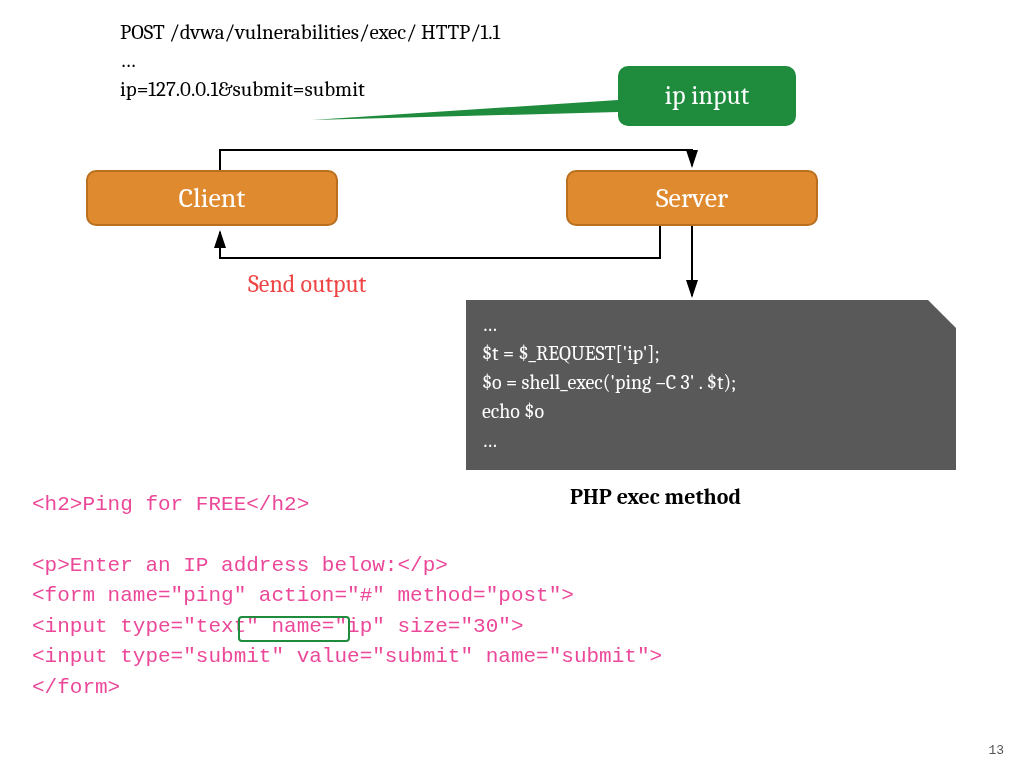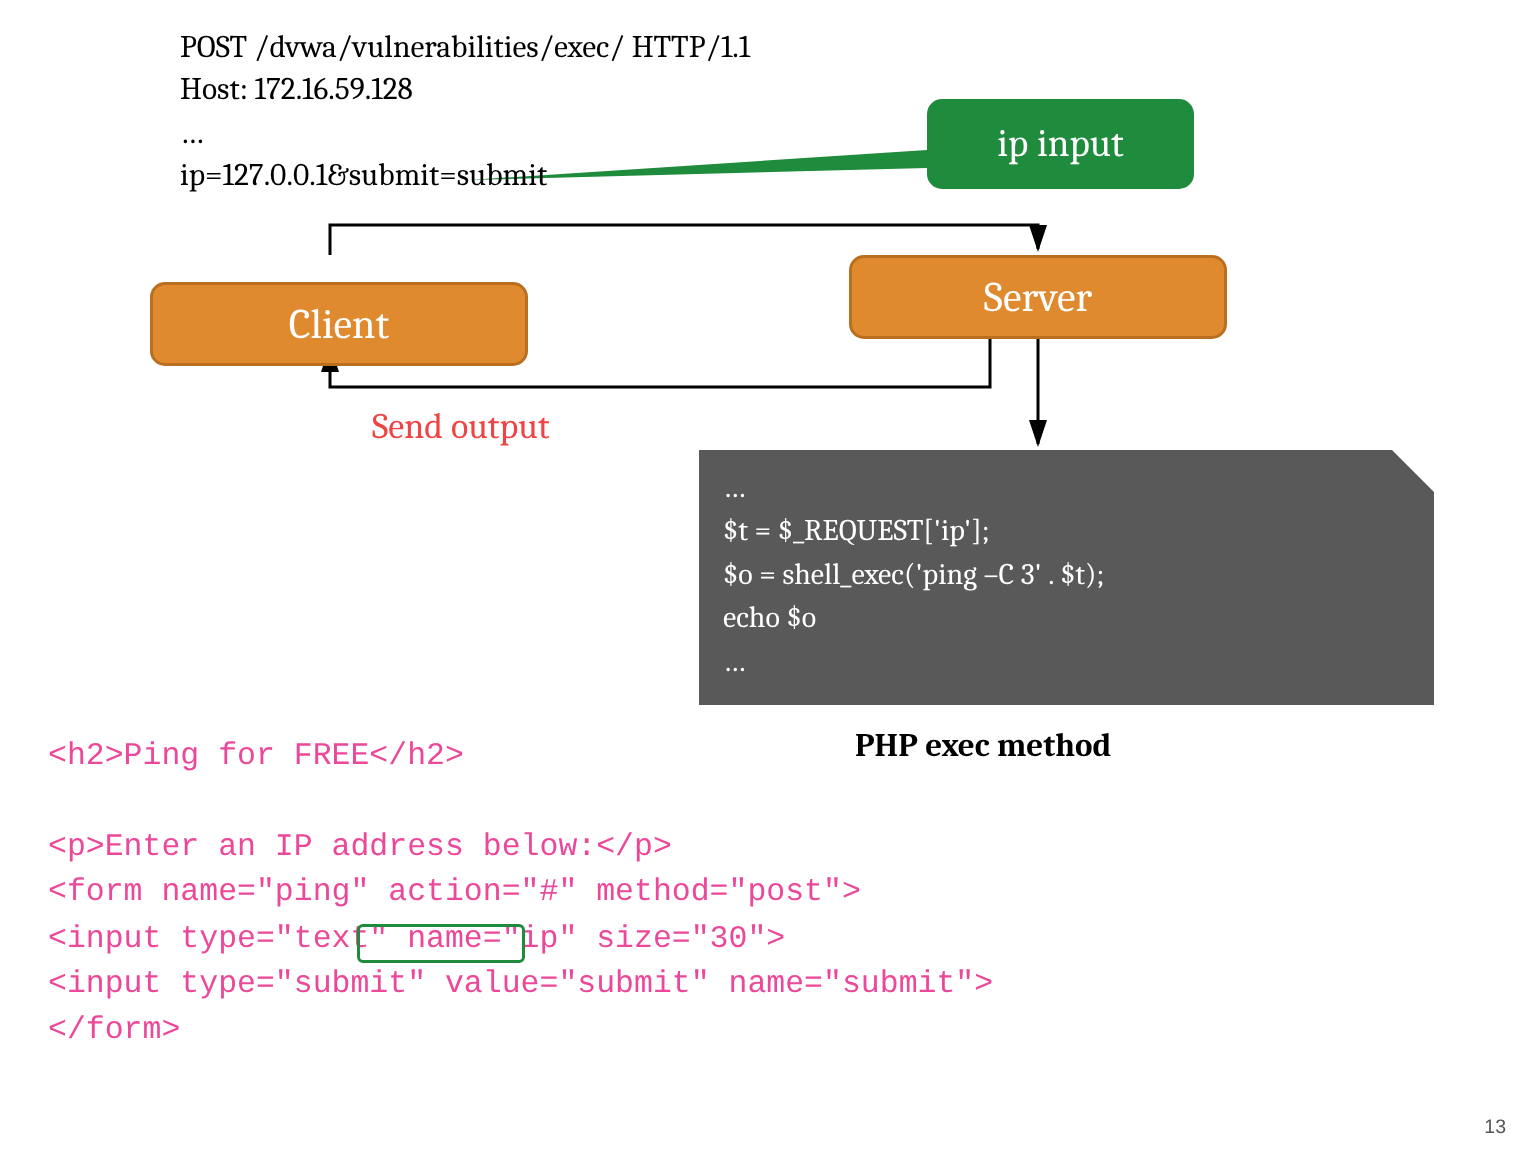--- a/index.html
+++ b/index.html
@@ -41,21 +41,21 @@
     height: 56px;
     background: #e08a2f;
     border: 2px solid #b96f1f;
     border-radius: 10px;
     color: #fff;
     font-size: 28px;
     display: flex;
     align-items: center;
     justify-content: center;
   }
-  .node-client { top: 170px; left: 100px; margin-top: 18px; }
+  .node-client { top: 170px; left: 86px; }
   .node-server { top: 170px; left: 566px; }
   .send-label {
     position: absolute;
     top: 270px;
     left: 248px;
     font-size: 24px;
     color: #ef4444;
   }
   .code-box {
     position: absolute;
@@ -103,21 +103,21 @@
     height: 26px;
     border: 2px solid #1f8b3c;
     border-radius: 4px;
   }
   .page-num {
     position: absolute;
     bottom: 10px;
     right: 20px;
     font-size: 13px;
     color: #555;
-    font-family: Liberation Sans, sans-serif;
+    font-family: Liberation Mono, monospace;
   }
   svg.arrows {
     position: absolute;
     top: 0; left: 0;
     width: 1024px; height: 768px;
     pointer-events: none;
   }
 </style>
 </head>
 <body>
@@ -133,21 +133,20 @@
 
   <path d="M 692 226 L 692 296" stroke="#000" stroke-width="2" fill="none" marker-end="url(#ah)"></path>
 
   <path d="M 660 226 L 660 258 L 220 258 L 220 232" stroke="#000" stroke-width="2" fill="none" marker-end="url(#ah)"></path>
 
   <polygon points="618,100 618,112 312,120" fill="#1f8b3c"></polygon>
 </svg>
 
 <div class="http-block">
   <div>POST /dvwa/vulnerabilities/exec/ HTTP/1.1</div>
-  <div>Host: 172.16.59.128</div>
   <div>…</div>
   <div>ip=127.0.0.1&amp;submit=submit</div>
 </div>
 
 <div class="callout">
   <span>ip input</span>
 </div>
 
 <div class="node-box node-client">
   <span>Client</span>

